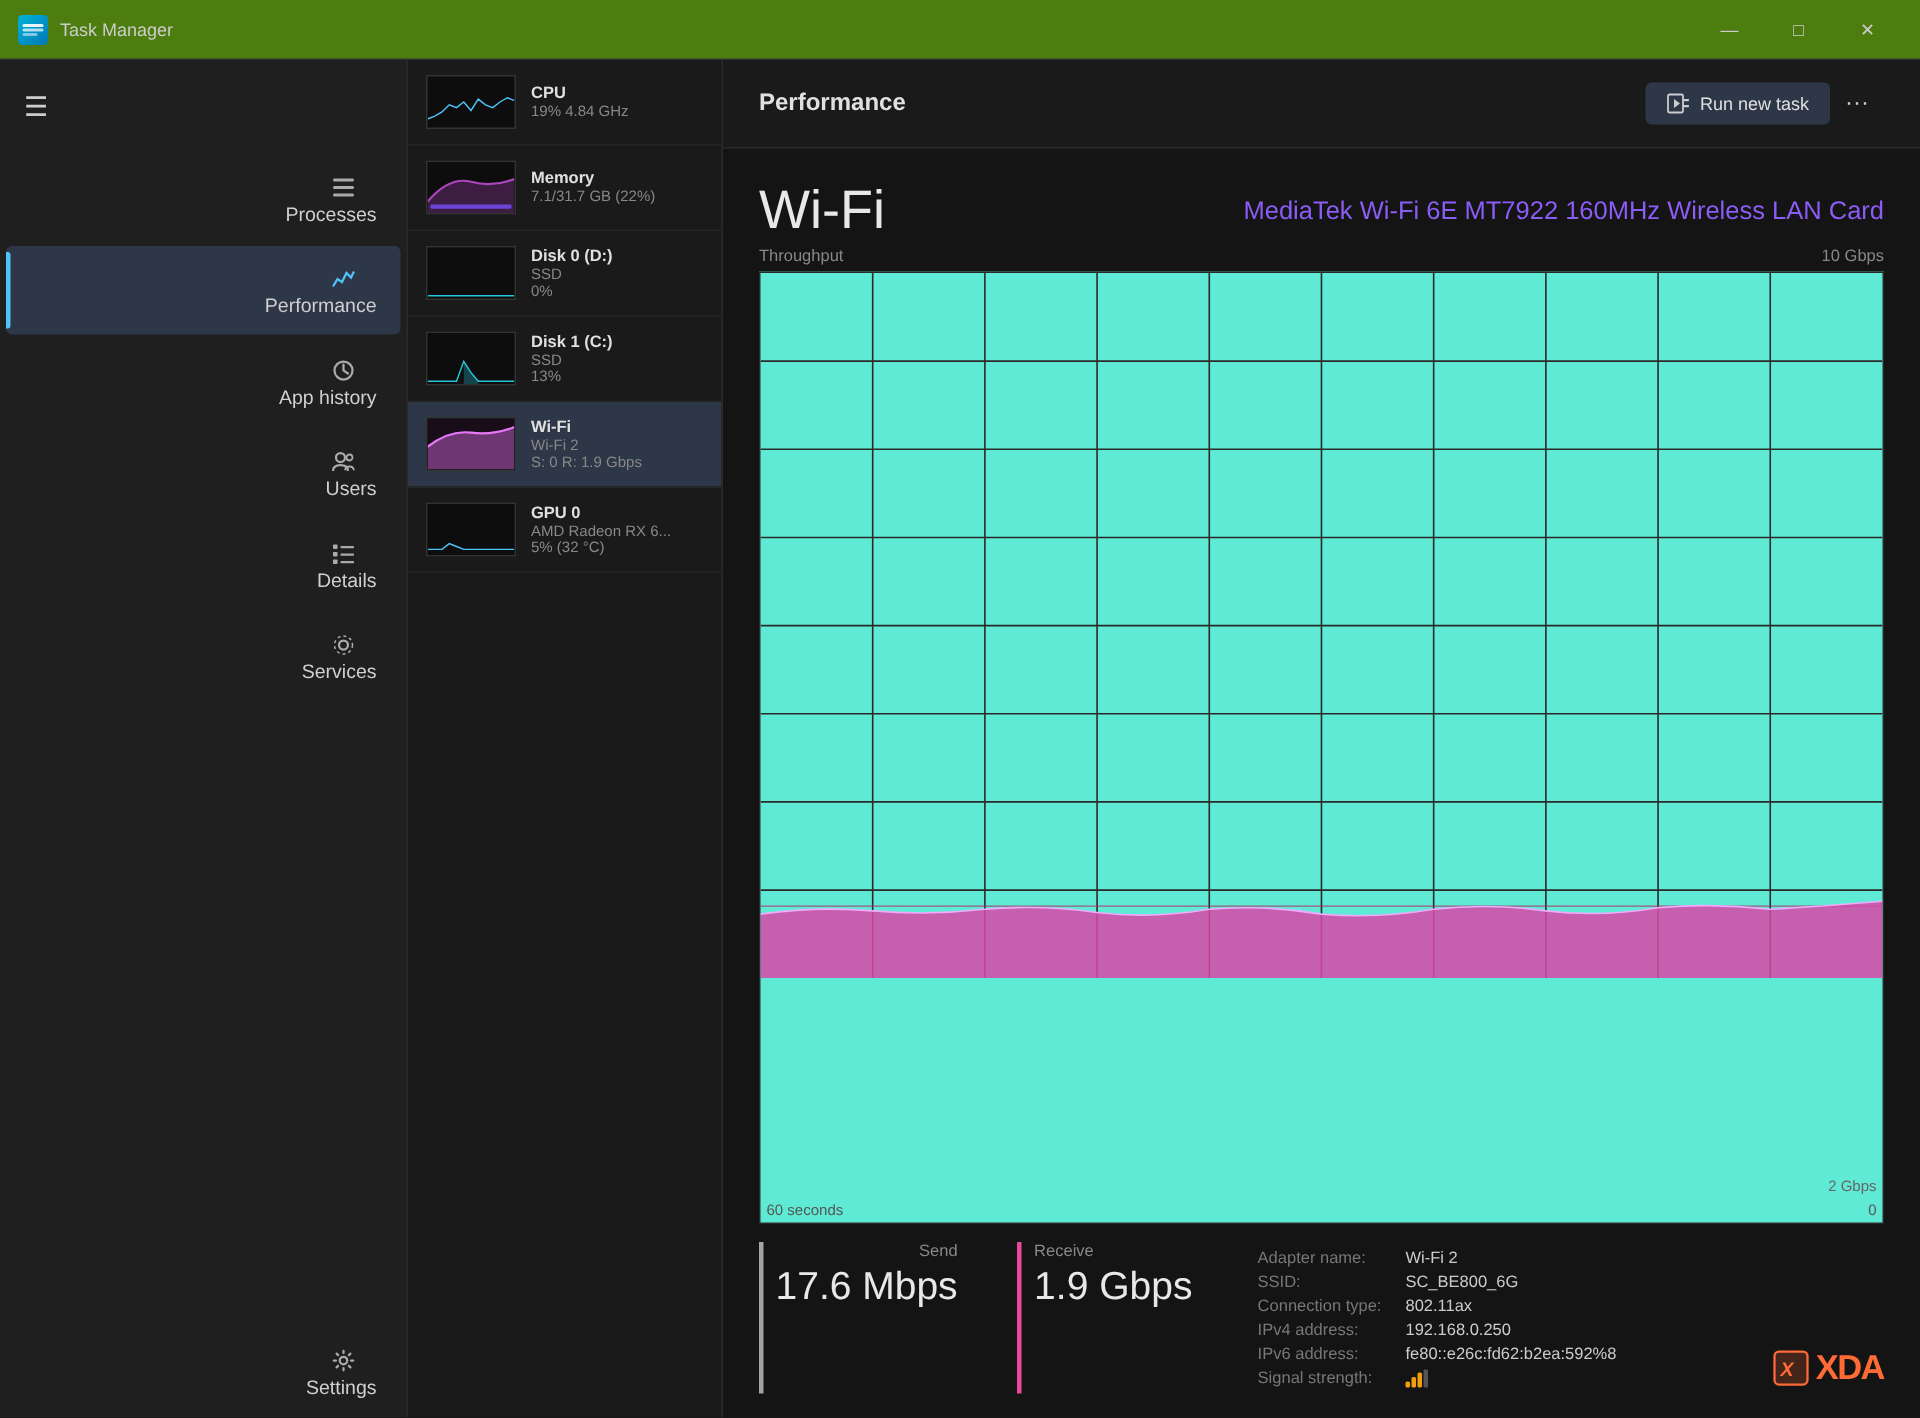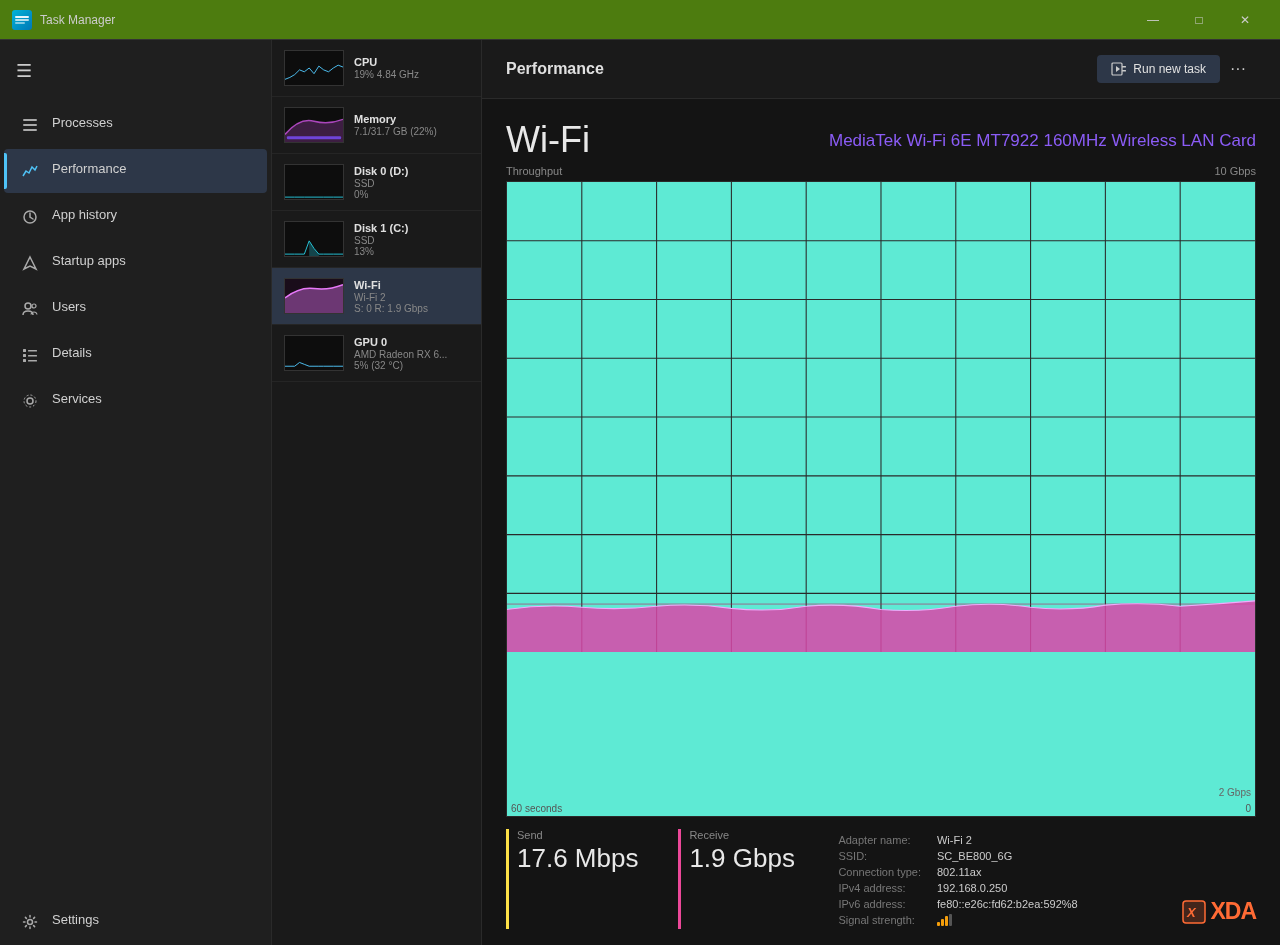--- a/index.html
+++ b/index.html
@@ -79,26 +79,27 @@
     }
     .hamburger-icon {
       font-size: 18px;
       cursor: pointer;
       color: #ccc;
       padding: 4px;
     }
 
     .nav-item {
       display: flex;
-      align-items: flex-start;
+      align-items: flex-end;
       padding: 12px 16px;
       cursor: pointer;
       border-radius: 4px;
       margin: 1px 4px;
       position: relative;
+      flex-direction: column;
     }
     .nav-item.active {
       background: #2d3748;
     }
     .nav-item.active::before {
       content: '';
       position: absolute;
       left: 0;
       top: 4px;
       bottom: 4px;
@@ -276,22 +277,23 @@
 
     
     .stats-area {
       display: flex;
       padding: 12px 0 16px 0;
       gap: 40px;
     }
 
     .stat-send {
       min-width: 120px;
-      border-left: 3px solid #fde047;
+      border-left: 3px solid #a3a3a3;
       padding-left: 8px;
+      text-align: right;
     }
     .stat-receive {
       min-width: 120px;
       border-left: 3px solid #ec4899;
       padding-left: 8px;
     }
     .stat-label {
       font-size: 11px;
       color: #888;
       margin-bottom: 2px;
@@ -390,28 +392,20 @@
     <div class="nav-item">
       <div class="nav-icon">
         <svg width="16" height="16" viewBox="0 0 16 16" fill="none">
           <circle cx="8" cy="8" r="6" stroke="#aaa" stroke-width="1.5"></circle>
           <polyline points="8,4 8,8 11,10" stroke="#aaa" stroke-width="1.5" stroke-linecap="round"></polyline>
         </svg>
       </div>
       <span class="nav-label">App history</span>
     </div>
 
-    <div class="nav-item">
-      <div class="nav-icon">
-        <svg width="16" height="16" viewBox="0 0 16 16" fill="none">
-          <path d="M8 2 L14 14 L8 11 L2 14 Z" stroke="#aaa" stroke-width="1.5" fill="none"></path>
-        </svg>
-      </div>
-      <span class="nav-label">Startup apps</span>
-    </div>
 
     <div class="nav-item">
       <div class="nav-icon">
         <svg width="16" height="16" viewBox="0 0 16 16" fill="none">
           <circle cx="6" cy="5" r="3" stroke="#aaa" stroke-width="1.5"></circle>
           <path d="M1 14 Q1 10 6 10 Q11 10 11 14" stroke="#aaa" stroke-width="1.5" fill="none"></path>
           <circle cx="12" cy="5" r="2" stroke="#aaa" stroke-width="1.2"></circle>
           <path d="M9 13.5 Q9.5 11 12 11 Q14.5 11 15 13.5" stroke="#aaa" stroke-width="1.2" fill="none"></path>
         </svg>
       </div>

